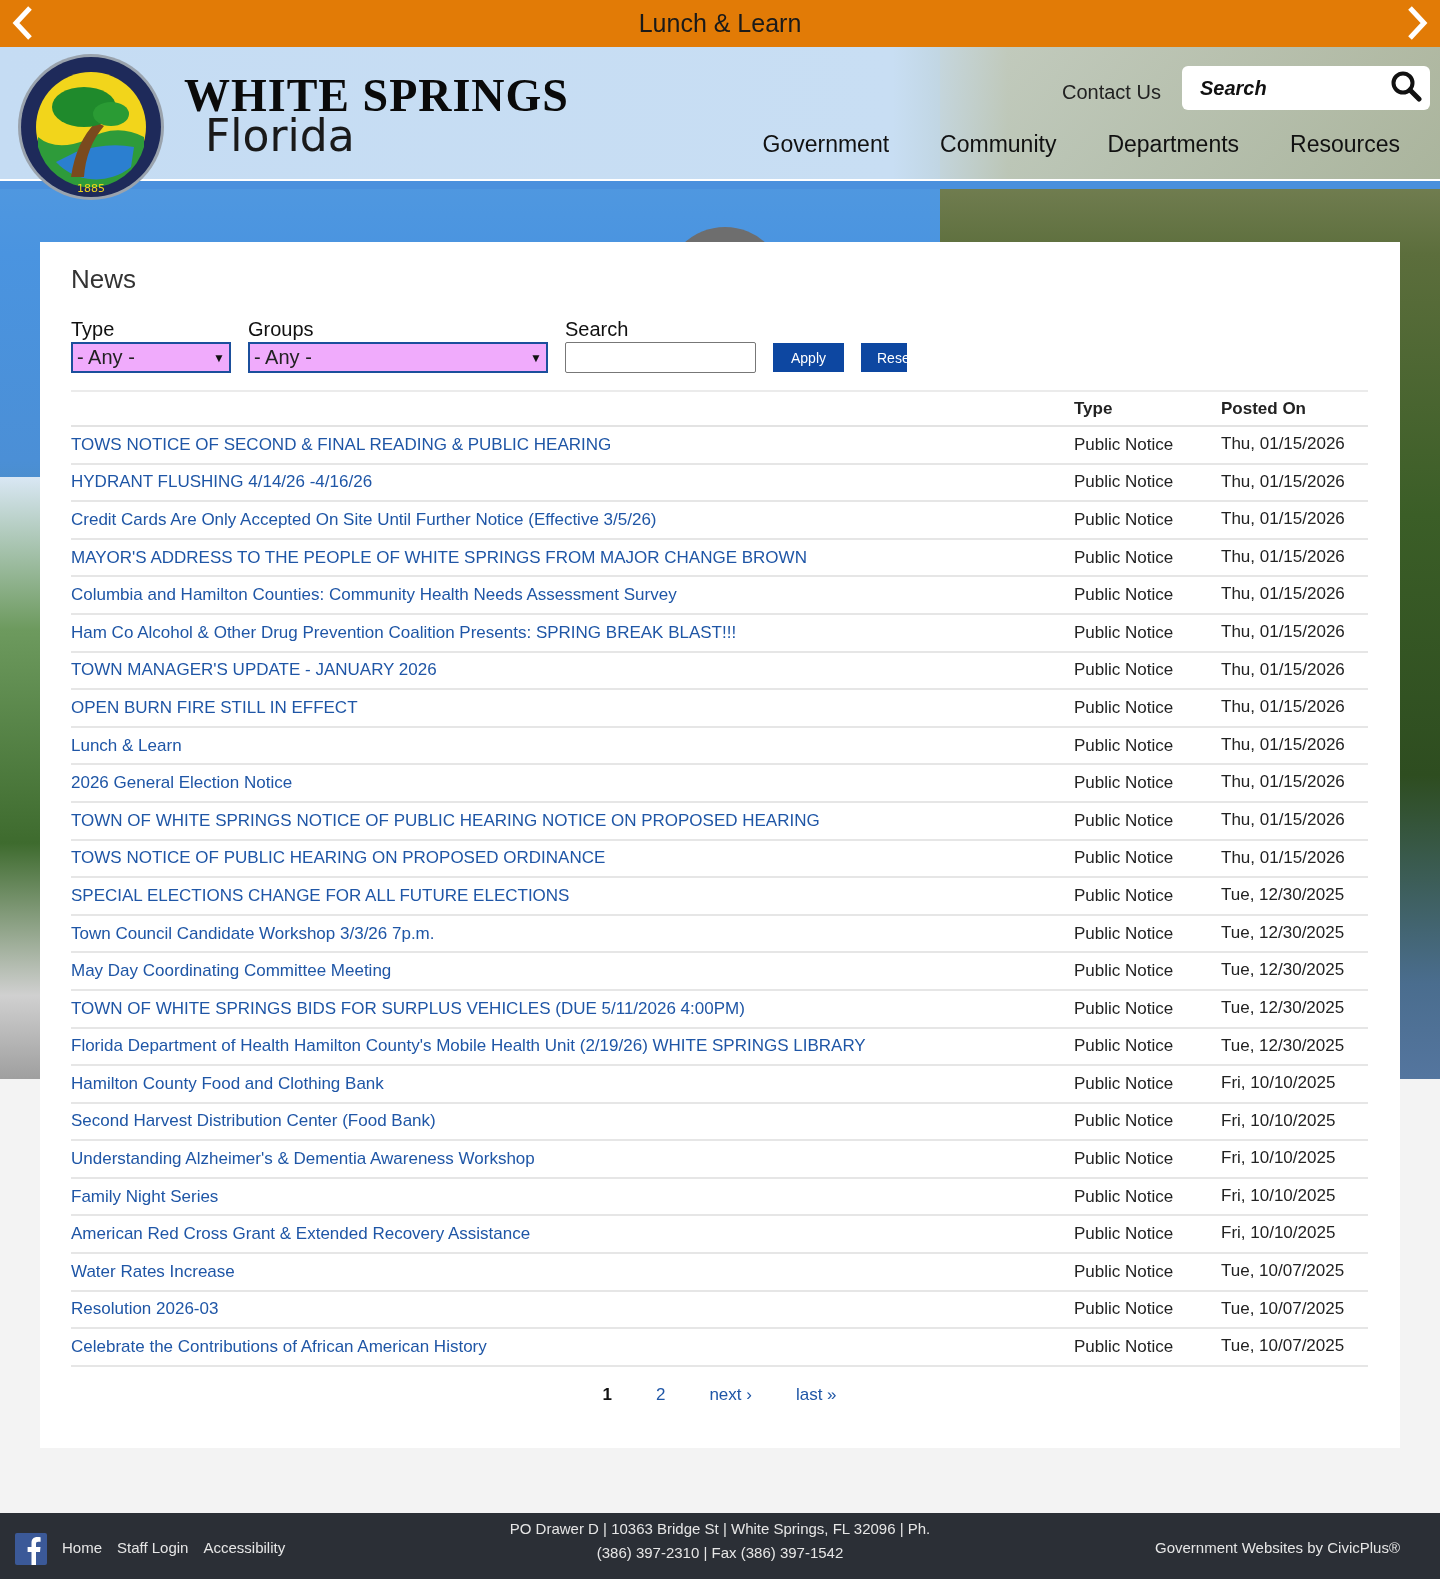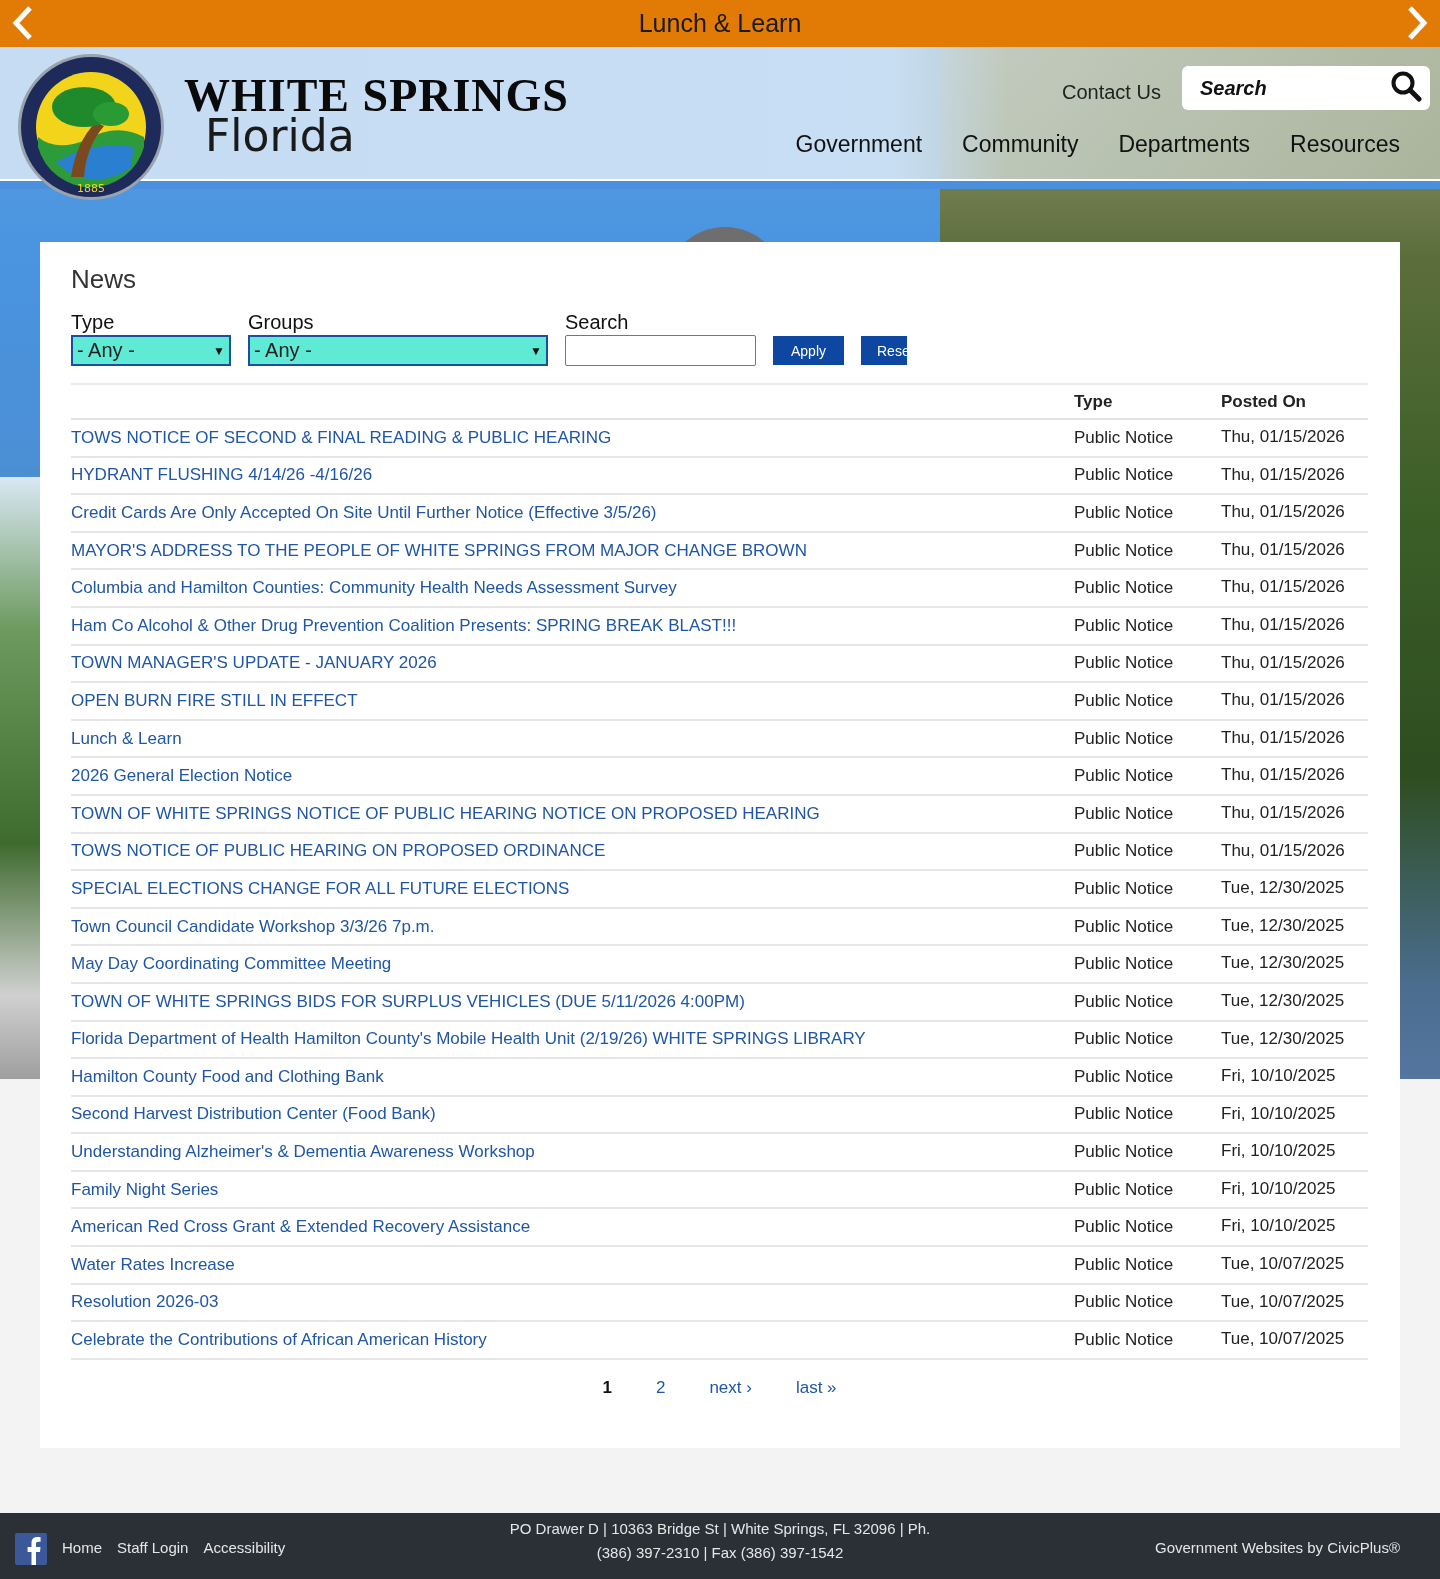--- a/index.html
+++ b/index.html
@@ -122,21 +122,21 @@
     font-style: italic;
     font-size: 20px;
     color: #111;
   }
   .search-box svg { width: 32px; height: 32px; }
   .main-nav {
     position: absolute;
     top: 84px;
     right: 40px;
     display: flex;
-    gap: 40px;
+    gap: 51px;
   }
   .main-nav a {
     font-size: 23px;
     color: #111;
     text-decoration: none;
   }
 
   
   .card {
     position: absolute;
@@ -144,37 +144,37 @@
     left: 40px;
     width: 1360px;
     height: 1206px;
     background: #fff;
     padding: 22px 32px 0 31px;
   }
   .page-title {
     font-size: 26px;
     color: #333;
     font-weight: normal;
-    margin-bottom: 16px;
+    margin-bottom: 23px;
   }
   .filters {
     display: flex;
     align-items: flex-end;
     gap: 17px;
   }
   .filter-group label {
     display: block;
     font-size: 20px;
     color: #111;
     margin-bottom: 1px;
   }
   .select {
     height: 31px;
     border: 2px solid #1b4f9c;
-    background: #5eead4;
+    background: #f0abfc;
     font-size: 20px;
     color: #222;
     display: flex;
     align-items: center;
     justify-content: space-between;
     padding: 0 4px 0 4px;
     cursor: pointer;
   }
   .select .chev { font-size: 12px; color: #111; }
   .select.type { width: 160px; }

